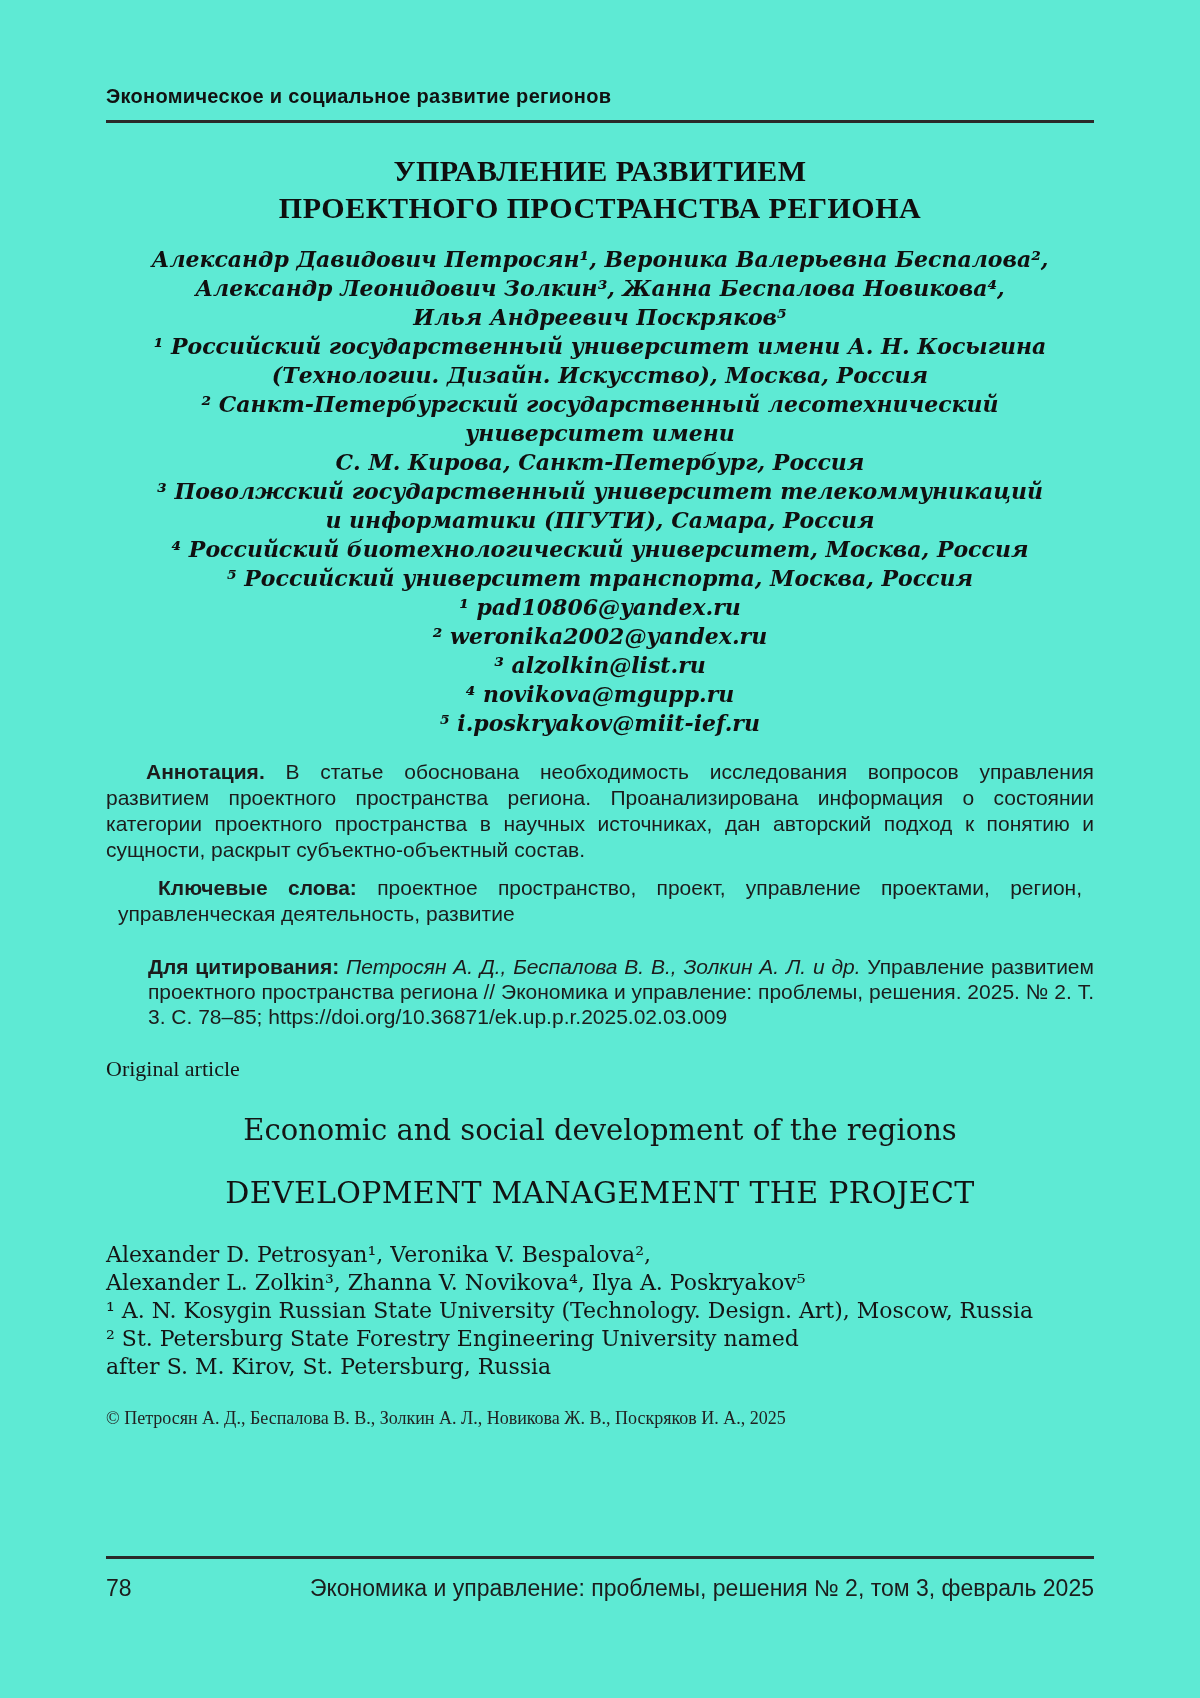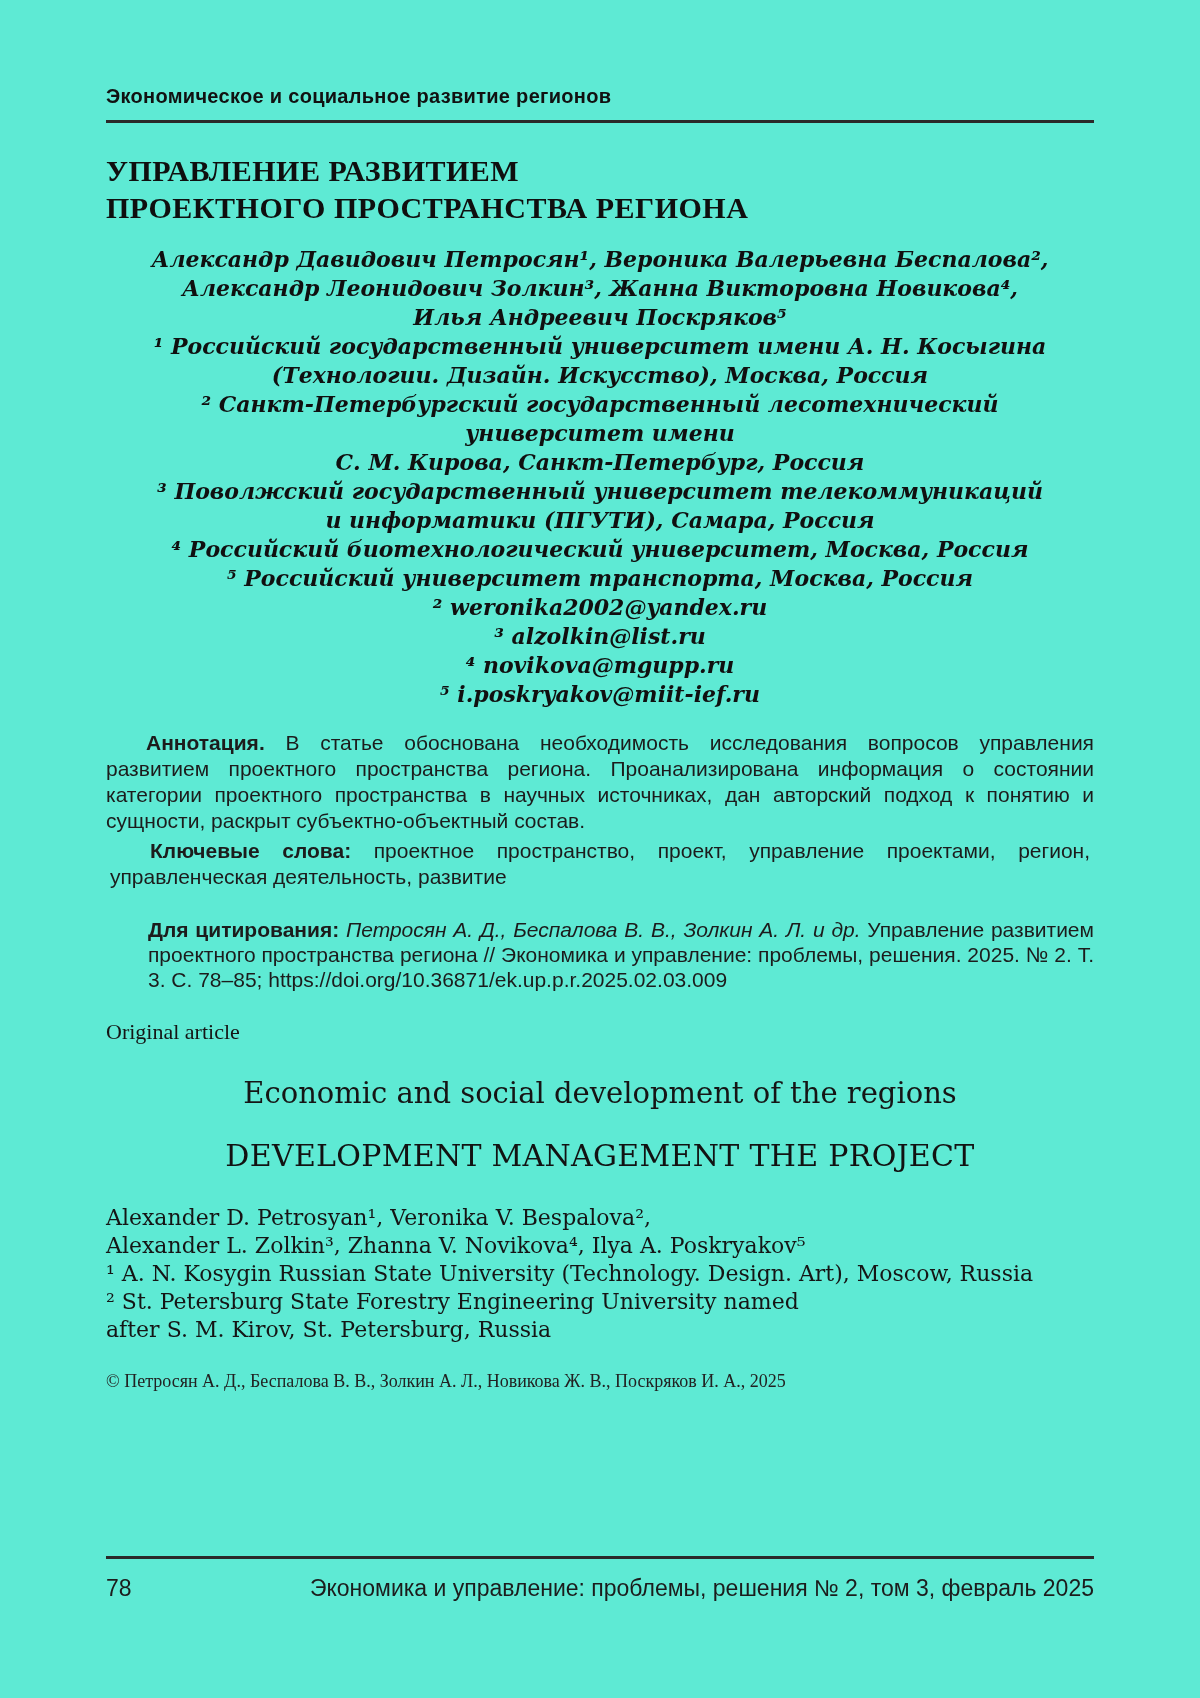--- a/index.html
+++ b/index.html
@@ -26,20 +26,21 @@
   }
 
   .meta {
     margin-top: 19px;
     font: 400 21px/28px "Liberation Serif", serif;
     color: #151515;
   }
 
   .title-ru {
     margin: 29px 0 0 0;
+    text-align: center;
     font: 700 30px/37px "Liberation Serif", serif;
     letter-spacing: .5px;
     color: #0f0f0f;
   }
 
   .authors-block {
     margin-top: 19px;
     text-align: center;
     font: 700 22px/29px "DejaVu Serif", serif;
     font-style: italic;
@@ -127,43 +128,44 @@
     <hr class="head-rule">
 
 
     <h1 class="title-ru">
       <div>УПРАВЛЕНИЕ РАЗВИТИЕМ</div>
       <div>ПРОЕКТНОГО ПРОСТРАНСТВА РЕГИОНА</div>
     </h1>
 
     <div class="authors-block">
       <div>Александр Давидович Петросян¹, Вероника Валерьевна Беспалова²,</div>
-      <div>Александр Леонидович Золкин³, Жанна Викторовна Новикова⁴,</div>
+      <div>Александр Леонидович Золкин³, Жанна Беспалова Новикова⁴,</div>
       <div>Илья Андреевич Поскряков⁵</div>
       <div>¹ Российский государственный университет имени А. Н. Косыгина</div>
       <div>(Технологии. Дизайн. Искусство), Москва, Россия</div>
       <div>² Санкт-Петербургский государственный лесотехнический</div>
       <div>университет имени</div>
       <div>С. М. Кирова, Санкт-Петербург, Россия</div>
       <div>³ Поволжский государственный университет телекоммуникаций</div>
       <div>и информатики (ПГУТИ), Самара, Россия</div>
       <div>⁴ Российский биотехнологический университет, Москва, Россия</div>
       <div>⁵ Российский университет транспорта, Москва, Россия</div>
+      <div>¹ pad10806@yandex.ru</div>
       <div>² weronika2002@yandex.ru</div>
       <div>³ alzolkin@list.ru</div>
       <div>⁴ novikova@mgupp.ru</div>
       <div>⁵ i.poskryakov@miit-ief.ru</div>
     </div>
 
     <div class="abstract-block">
       <p class="para-indent" style="margin:0;">
         <span class="b">Аннотация.</span>
         <span>В статье обоснована необходимость исследования вопросов управления развитием проектного пространства региона. Проанализирована информация о состоянии категории проектного пространства в научных источниках, дан авторский подход к понятию и сущности, раскрыт субъектно-объектный состав.</span>
       </p>
-      <p class="para-indent" style="margin:4px;">
+      <p class="para-indent" style="margin:12px;">
         <span class="b">Ключевые слова:</span>
         <span>проектное пространство, проект, управление проектами, регион, управленческая деятельность, развитие</span>
       </p>
     </div>
 
     <p class="citation">
       <span class="b">Для цитирования:</span>
       <span class="i">Петросян А. Д., Беспалова В. В., Золкин А. Л. и др.</span>
       <span>Управление развитием проектного пространства региона // Экономика и управление: проблемы, решения. 2025. № 2. Т. 3. С. 78–85; https://doi.org/10.36871/ek.up.p.r.2025.02.03.009</span>
     </p>

